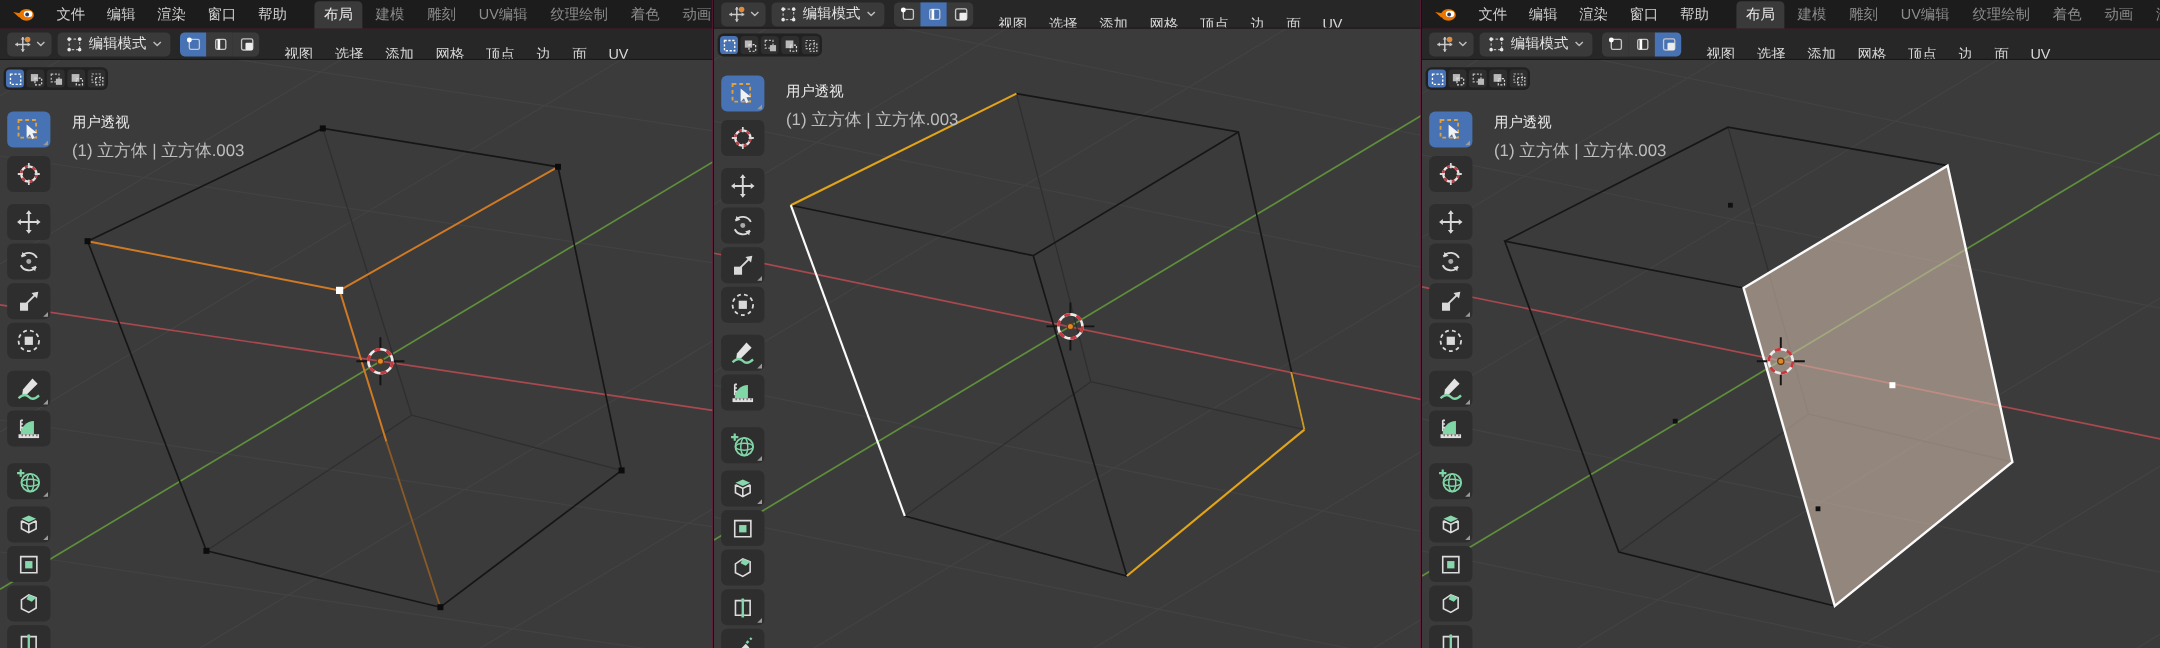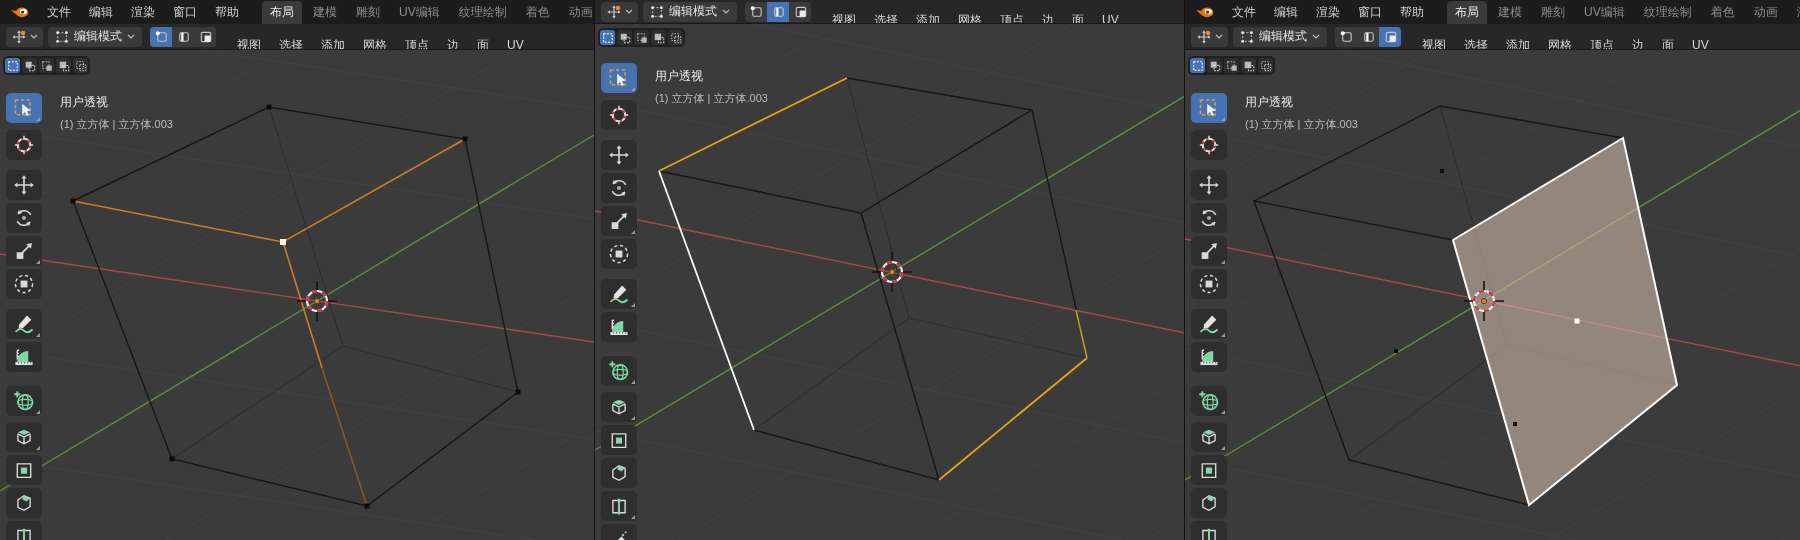--- a/index.html
+++ b/index.html
@@ -56,21 +56,21 @@
   .tools { position:absolute; left:6px; display:flex; flex-direction:column; gap:3px; }
   .tool { position:relative; width:36px; height:30px; background:#2e2e2e; border:none; border-radius:5px;
           display:flex; align-items:center; justify-content:center; }
   .tool.on { background:#4772b3; }
   .tool.sub::after { content:""; position:absolute; right:2px; bottom:2px;
           border-left:4px solid transparent; border-bottom:4px solid #9a9a9a; }
   .m3{margin-top:3px} .m4{margin-top:4px} .m7{margin-top:7px} .m11{margin-top:11px}
 
   .overlay { position:absolute; left:60px; top:44px; pointer-events:none; }
   .ov1 { color:#e9e9e9; font-size:12px; }
-  .ov2 { color:#bdbdbd; font-size:11px; margin-top:6px; }
+  .ov2 { color:#bdbdbd; font-size:14px; margin-top:6px; }
 
   svg { display:block; }
   .ti { width:22px; height:22px; }
   .mi { width:15px; height:14px; }
   .oi { width:12px; height:12px; }
 </style>
 </head>
 <body>
 
 <svg width="0" height="0" style="position:absolute" aria-hidden="true">

